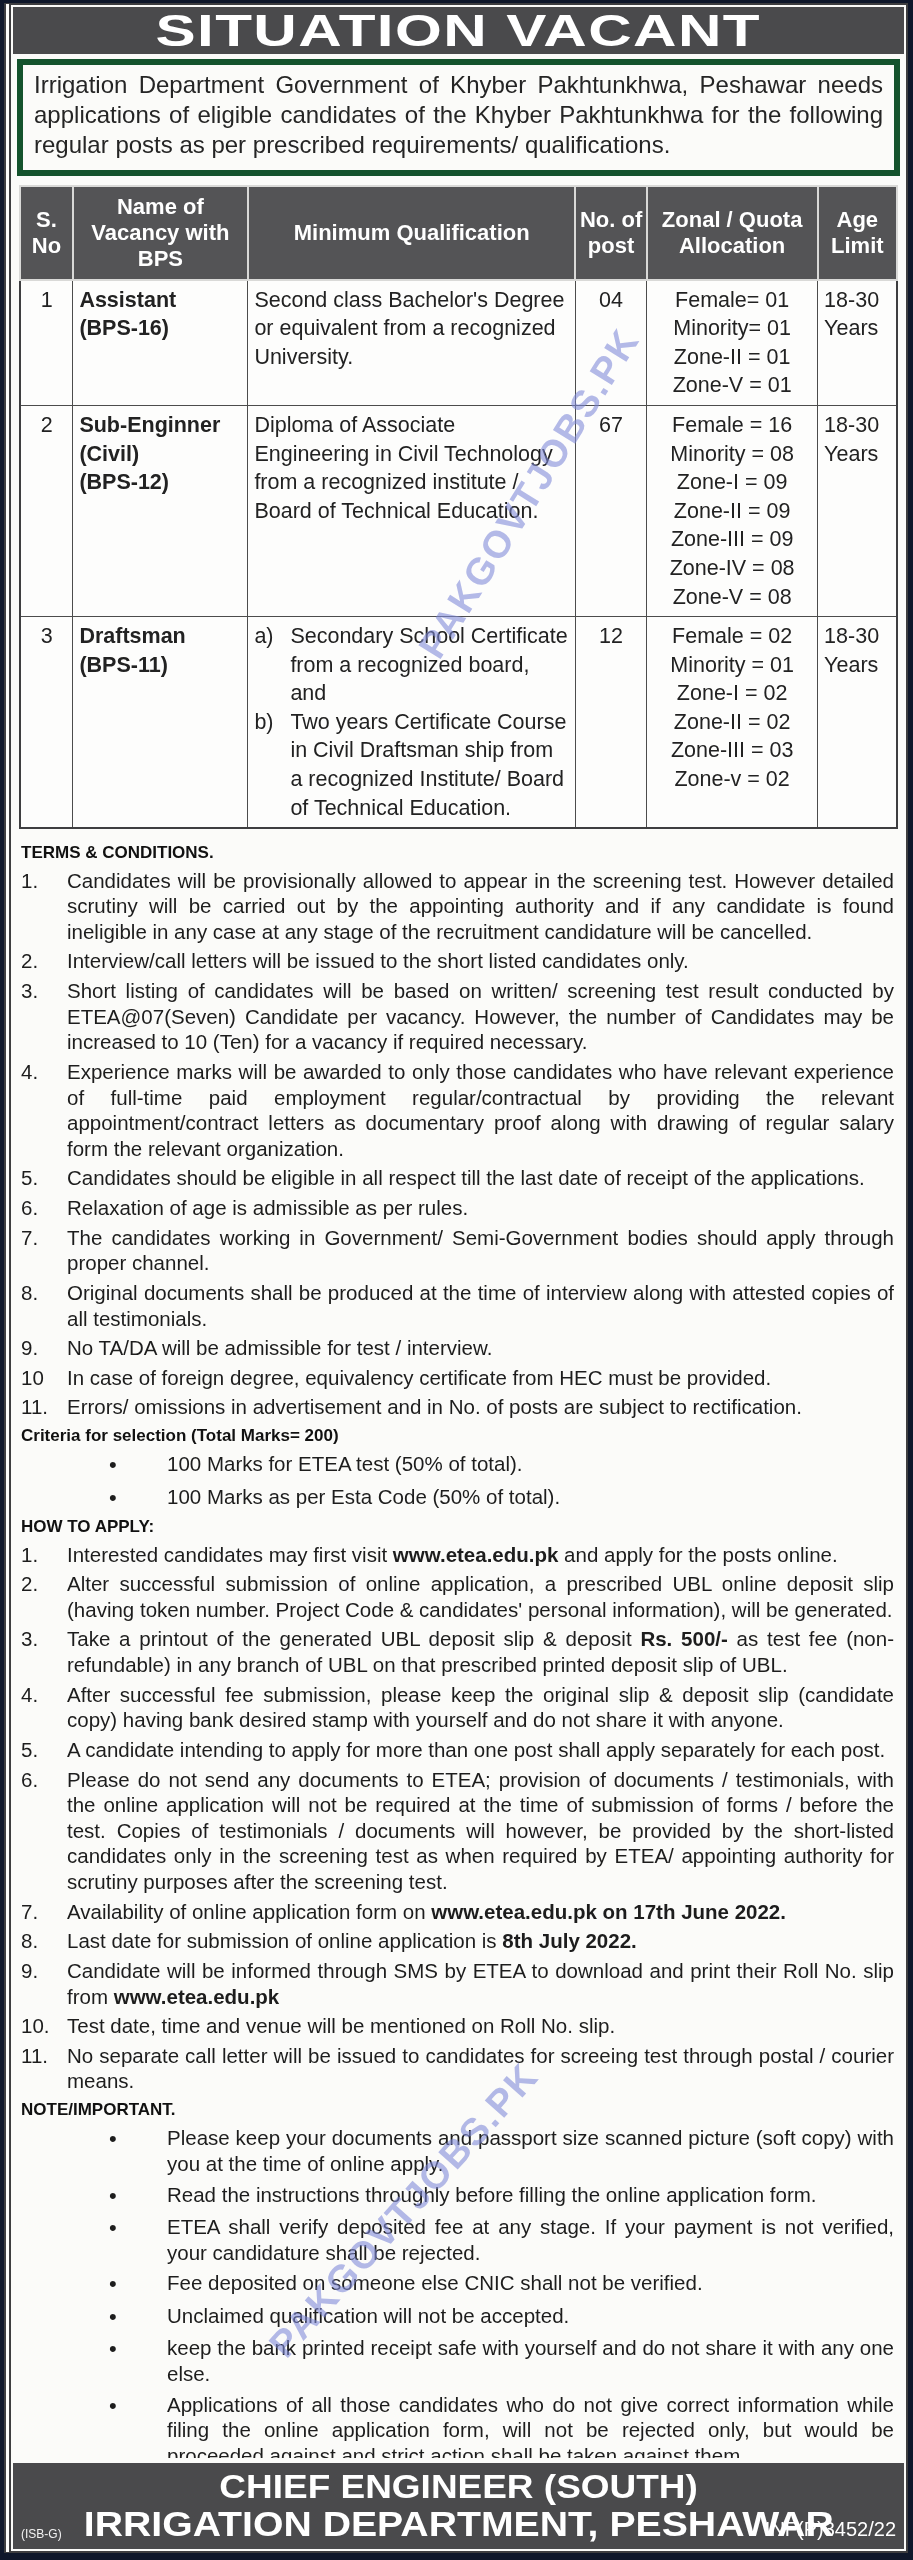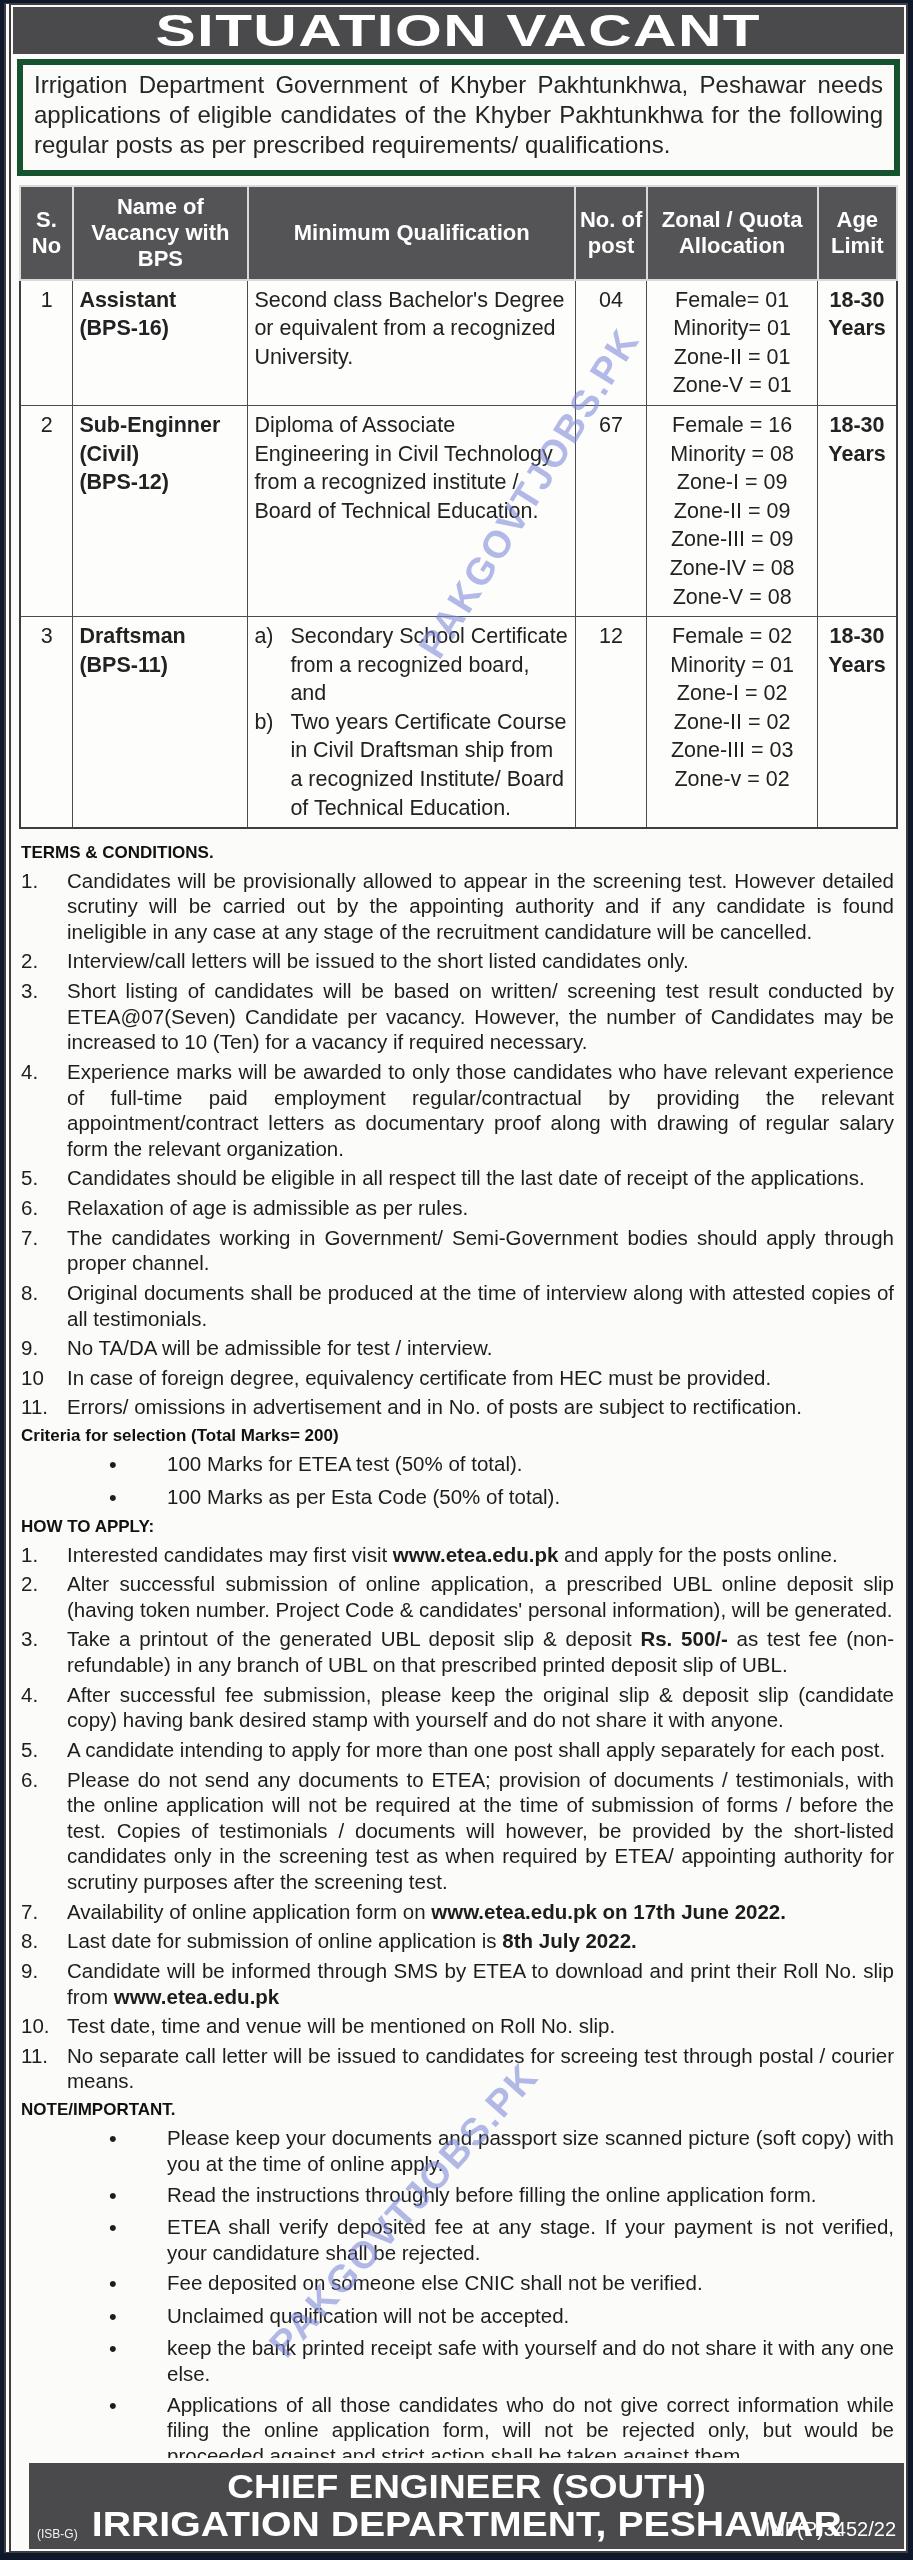--- a/index.html
+++ b/index.html
@@ -16,37 +16,37 @@
       font-size:24px;line-height:1.26;text-align:justify;color:#252525;flex:0 0 auto;}
   
   .jobtable{border-collapse:collapse;margin:0 8px 6px 8px;width:calc(100% - 16px);flex:0 0 auto;border:2px solid #3e3e40;}
   .jobtable th{background:#545456;color:#fff;border:2px solid #d9d9d7;font-size:22px;font-weight:700;
       line-height:1.18;padding:7px 2px;white-space:pre-line;vertical-align:middle;}
   .jobtable td{border:1.5px solid #4c4c4c;vertical-align:top;font-size:21.5px;line-height:1.33;padding:5px 6px;color:#222;background:#fdfdfc;}
   .c-sno,.c-posts{text-align:center;}
   .c-name{font-weight:700;white-space:pre-line;}
   .c-qual{text-align:left;}
   .c-quota{text-align:center;white-space:pre-line;margin-top:26px;}
-  .c-age{text-align:center;white-space:pre-line;font-weight:bold;}
+  .c-age{text-align:left;white-space:pre-line;}
   .row-1 td{height:112px;}
   .row-2 td{height:196px;}
   .row-3 td{height:192px;}
   .subitem{display:grid;grid-template-columns:36px 1fr;}
   .subitem .mk{font-weight:400;}
   
   .bodytext{flex:1 1 auto;padding:2px 12px 0 10px;font-size:20.5px;line-height:1.25;color:#1d1d1d;overflow:hidden;}
   .sect-h{font-weight:700;font-size:17px;margin:5px 0 3px 0;color:#111;}
   .li{display:grid;grid-template-columns:46px 1fr;margin:4px 0;}
   .li .num{text-align:left;}
   .li .txt{text-align:justify;}
   .bul{display:grid;grid-template-columns:58px 1fr;margin:5px 0 5px 88px;}
   .bul .mark::before{content:"\2022";font-size:22px;}
   .bul .txt{text-align:justify;}
   
-  .footerbar{background:#4a4a4c;margin:5px 2px 2px 18px;height:86px;position:relative;flex:0 0 auto;
+  .footerbar{background:#4a4a4c;margin:5px 2px 2px 2px;height:86px;position:relative;flex:0 0 auto;
       display:flex;flex-direction:column;align-items:center;justify-content:center;color:#fff;}
   .f1,.f2{display:inline-block;font-weight:900;line-height:1.08;transform:scaleX(1.12);white-space:nowrap;}
   .f1{font-size:33px;}
   .f2{font-size:35px;}
   .fleft{position:absolute;left:8px;bottom:8px;font-size:12px;color:#f2f2f2;}
   .fright{position:absolute;right:8px;bottom:8px;font-size:20px;font-weight:400;color:#fff;}
   
   .wm{position:absolute;display:inline-block;font-size:38px;font-weight:700;letter-spacing:2px;
       color:rgba(126,136,216,0.58);white-space:nowrap;pointer-events:none;z-index:6;}
   .wm1{left:436px;top:618px;transform-origin:left bottom;transform:rotate(-58deg);}

